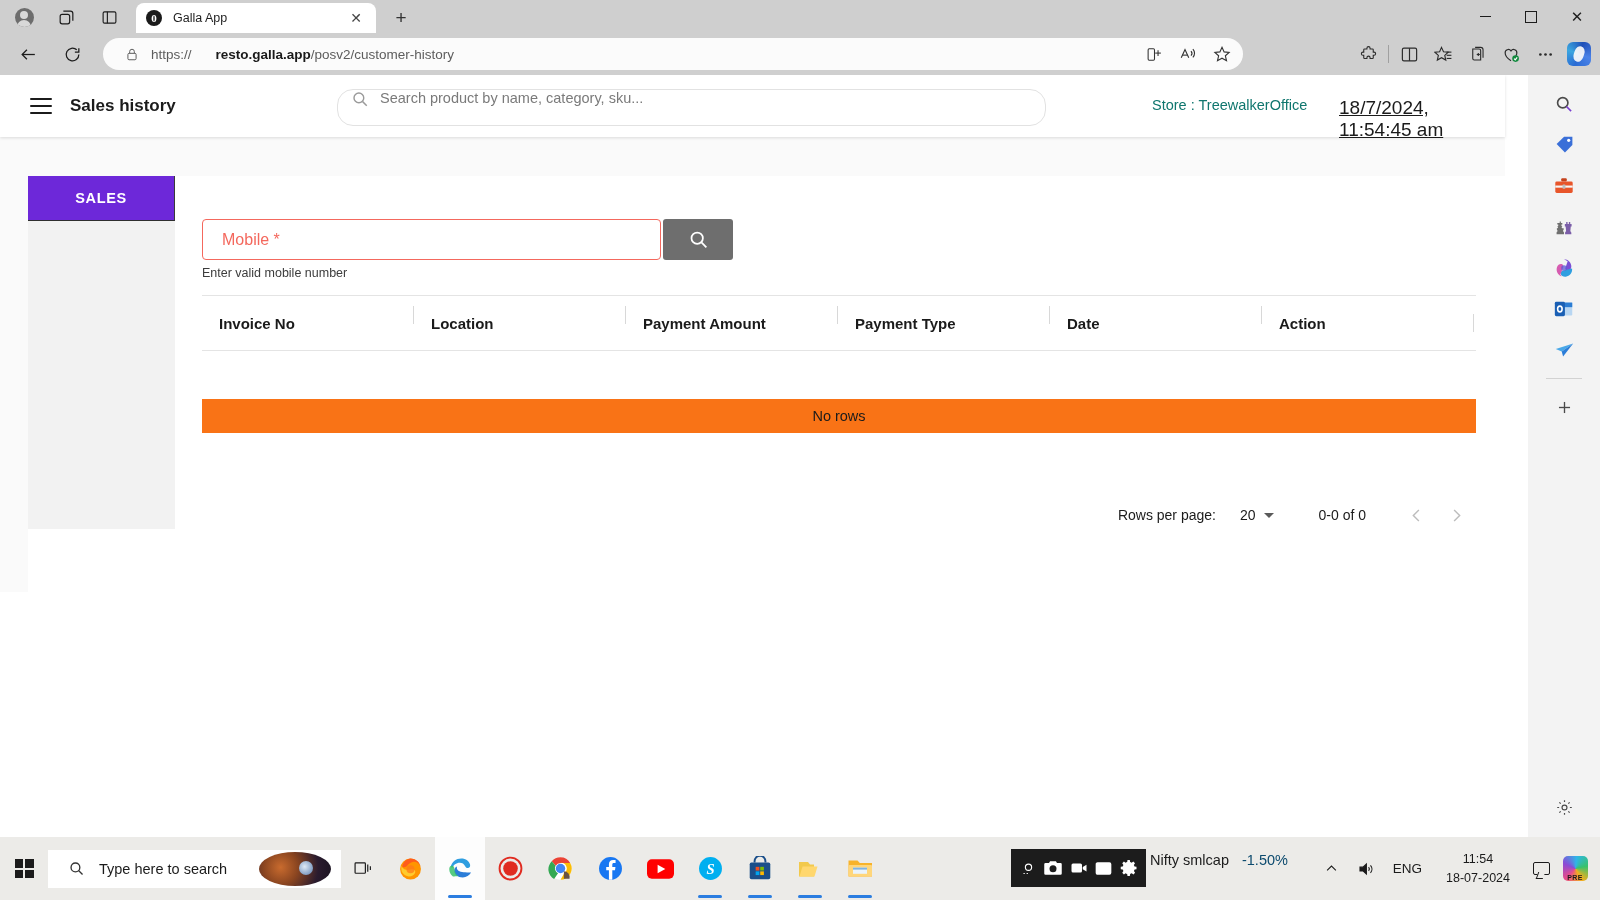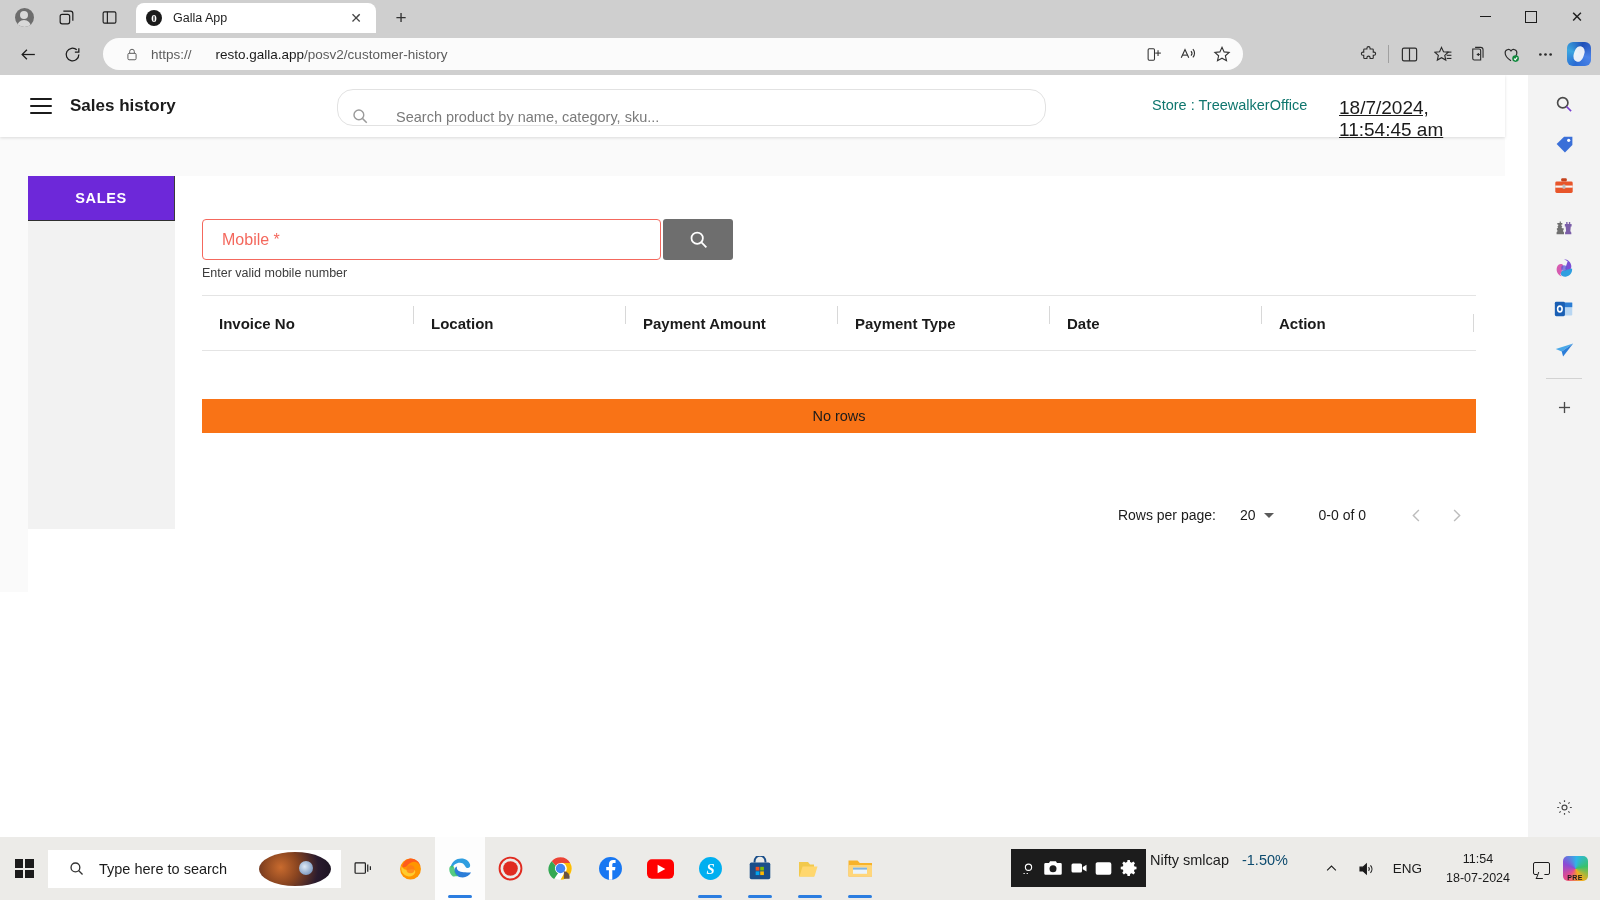--- a/index.html
+++ b/index.html
@@ -55,21 +55,21 @@
   .btn-back { left:14px; }
   .btn-reload { left:58px; }
 
   .omnibox {
     position:absolute; left:103px; top:5px; width:1140px; height:32px;
     background:#fbfbfb; border-radius:16px; display:flex; align-items:center;
   }
   .omni-lock { width:30px; display:flex; align-items:center; justify-content:center; margin-left:14px; }
   .omni-url { font-size:13.5px; color:#5c5c5c; margin-left:4px; white-space:nowrap;
      font-family:"Liberation Sans", sans-serif;}
-  .omni-url b { color:#1a1a1a; font-weight:normal;padding-left:24px; }
+  .omni-url b { color:#1a1a1a; font-weight:bold;padding-left:24px; }
   .omni-actions { position:absolute; right:6px; top:3px; display:flex; gap:4px; }
   .omni-act { width:30px; height:26px; display:flex; align-items:center; justify-content:center; color:#333; }
 
   .toolbar-right { position:absolute; right:4px; top:5px; height:32px; display:flex; align-items:center; }
   .tr-btn { width:34px; height:30px; display:flex; align-items:center; justify-content:center; color:#2b2b2b; }
   .tr-sep { width:1px; height:18px; background:#a0a0a0; margin:0 3px; }
   .copilot-ic { width:24px; height:24px; border-radius:6px; position:relative; overflow:hidden;
      background: conic-gradient(from 200deg, #2b6cd4, #3ba7e0, #2050b8, #4a82e8, #2b6cd4); }
   .copilot-ic::after { content:""; position:absolute; left:7px; top:4px; width:10px; height:16px;
      border-radius:50%/40%; background:#fbfbfb; transform:rotate(18deg); opacity:.92;}
@@ -87,21 +87,21 @@
     position:absolute; left:0; top:0; width:1505px; height:62px; background:#ffffff;
     box-shadow:0 1px 3px rgba(0,0,0,.13); display:flex; align-items:center; z-index:3;
   }
   .hamburger { margin-left:30px; width:22px; height:16px; display:flex; flex-direction:column;
     justify-content:space-between; }
   .hamburger span { display:block; height:2px; background:#1b1b1b; border-radius:1px; }
   .app-title { margin-left:18px; font-size:17px; font-weight:bold; color:#1b1b1b; }
 
   .prod-search {
     position:absolute; left:337px; top:14px; width:709px; height:37px;
-    border:1px solid #e2e2e2; border-radius:16px; background:#fff; display:flex; align-items:flex-end;gap:16px;
+    border:1px solid #e2e2e2; border-radius:16px; background:#fff; display:flex; align-items:flex-start;
   }
   .prod-search .ps-icon { margin-left:13px; width:18px; height:18px; color:#9a9a9a; display:flex; }
   .prod-search .ps-text { margin-left:11px; font-size:14.5px; color:#7a7a7a; }
 
   .store-label { position:absolute; left:1152px; top:22px; font-size:14.5px; color:#0f766e; }
   .date-label { position:absolute; left:1339px; top:22px; font-size:19px; color:#1b1b1b;text-decoration:underline; }
 
   .page-bg { position:absolute; left:0; top:62px; width:1505px; height:455px; background:#fafafa; }
 
   .content-card { position:absolute; left:28px; top:101px; width:1477px; height:416px; background:#ffffff; }

